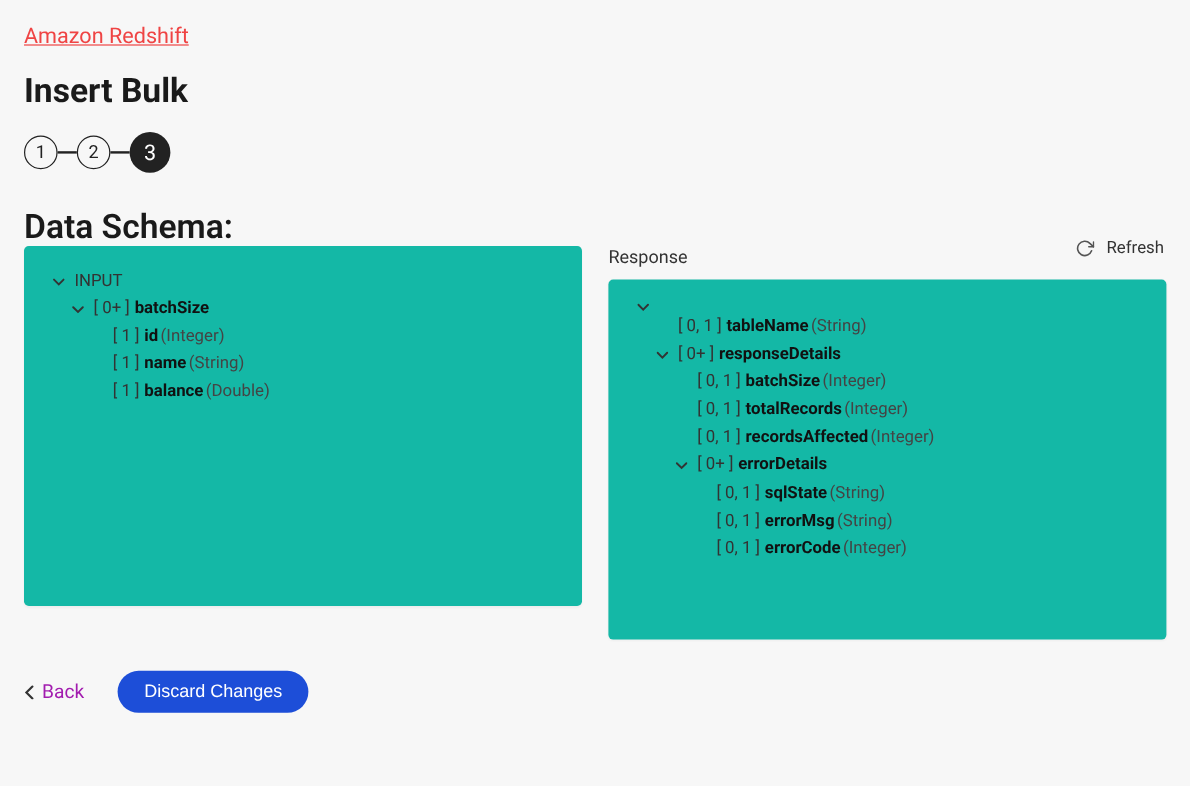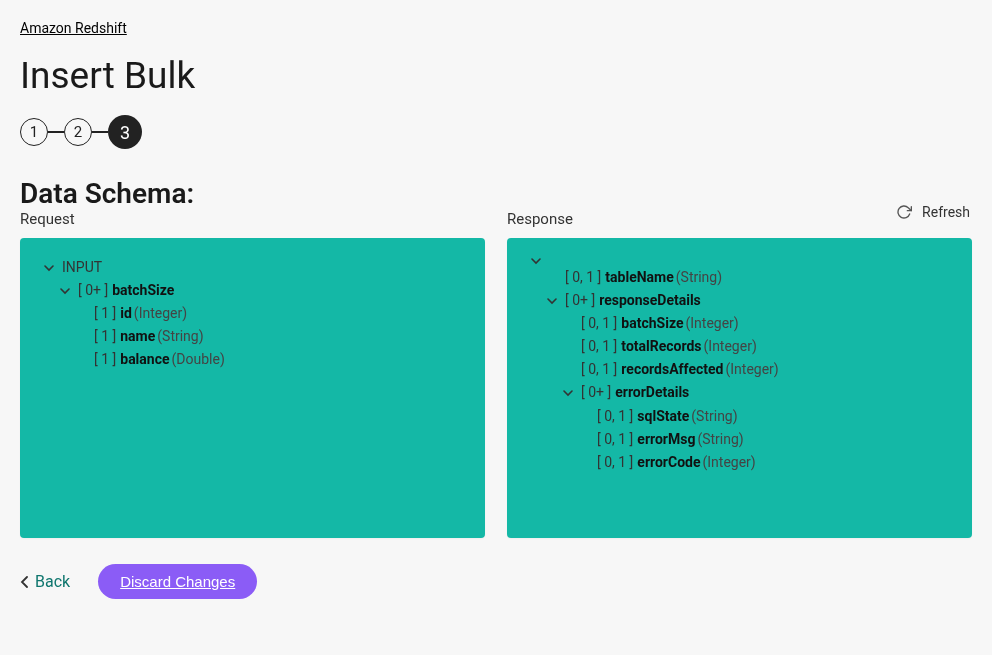--- a/index.html
+++ b/index.html
@@ -6,27 +6,27 @@
     body {
       font-family: -apple-system, BlinkMacSystemFont, "Segoe UI", Roboto, "Helvetica Neue", Arial, sans-serif;
       background: #f7f7f7;
       color: #222;
       width: 992px;
       height: 655px;
       padding: 20px;
       font-size: 14px;
     }
     a.breadcrumb {
-      color: #000000;
+      color: #ef4444;
       text-decoration: underline;
-      font-size: 14px;
+      font-size: 18px;
     }
     h1.page-title {
-      font-size: 37px;
-      font-weight: 400;
+      font-size: 28px;
+      font-weight: 700;
       margin-top: 18px;
       margin-bottom: 18px;
       color: #1a1a1a;
     }
     .stepper {
       display: flex;
       align-items: center;
       margin-bottom: 28px;
     }
     .step-circle {
@@ -113,35 +113,35 @@
     .footer {
       display: flex;
       align-items: center;
       gap: 18px;
       margin-top: 26px;
     }
     .back-link {
       display: flex;
       align-items: center;
       gap: 6px;
-      color: #0f766e;
+      color: #a21caf;
       font-size: 16px;
       cursor: pointer;
       margin-right: 10px;
     }
     .btn {
       border: none;
       border-radius: 999px;
       padding: 9px 22px;
       font-size: 15px;
       cursor: pointer;
       color: #fff;
     }
     .btn-primary { background: #f07b2a; }
-    .btn-secondary { background: #8b5cf6; text-decoration: underline; }
+    .btn-secondary { background: #1d4ed8; }
     svg { display: block; }
     .pane-header-area { position: relative; }
     .refresh-wrap { position: absolute; right: 2px; top: -6px; }
   </style>
 </head>
 <body>
 
 
 
 <a href="#" class="breadcrumb">Amazon Redshift</a>
@@ -165,21 +165,20 @@
           <polyline points="23 4 23 10 17 10"></polyline>
           <path d="M20.49 15a9 9 0 1 1-2.12-9.36L23 10"></path>
         </svg>
     </span>
     <span>Refresh</span>
   </div>
 
   <div class="panes">
 
     <div class="pane-col">
-      <div class="pane-label">Request</div>
       <div class="pane">
 
         <div class="tree-row indent-0">
           <span class="chev">
             <svg width="10" height="10" viewBox="0 0 10 10">
                 <path d="M1 3 L5 7 L9 3" stroke="#333" stroke-width="1.6" fill="none" stroke-linecap="round"></path>
               </svg>
           </span>
           <span class="card-txt">INPUT</span>
         </div>

